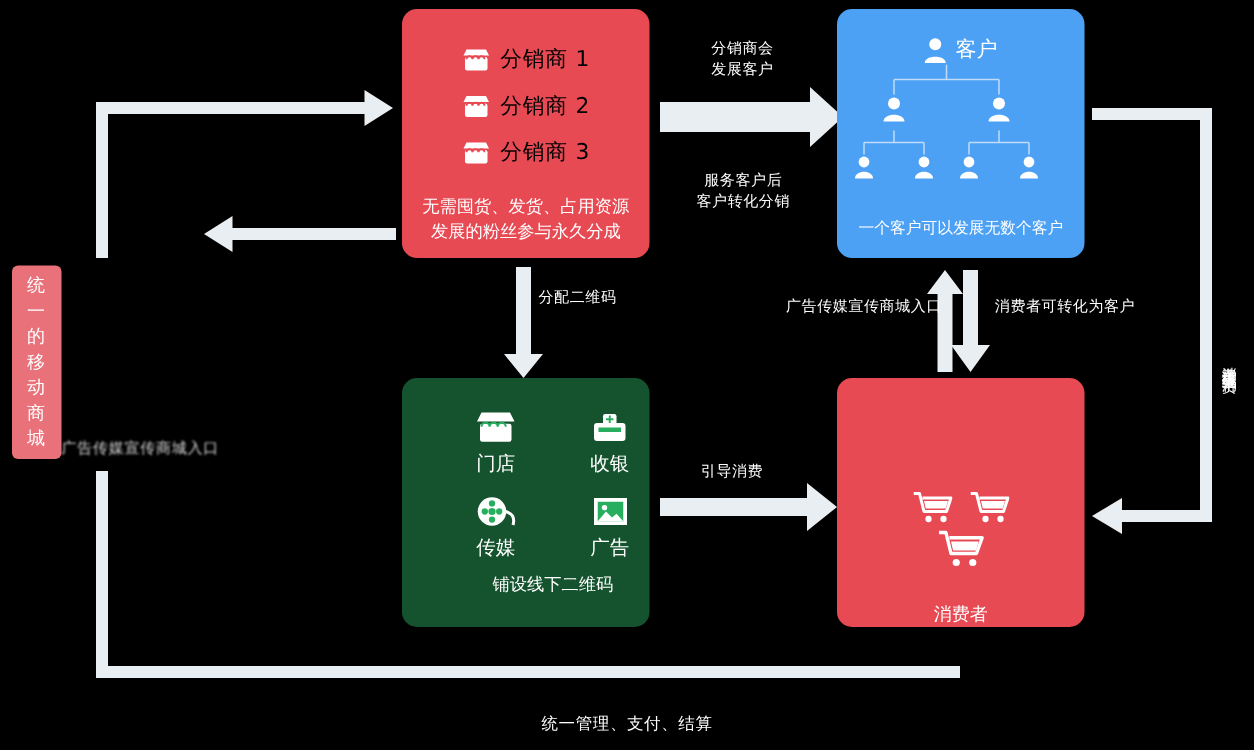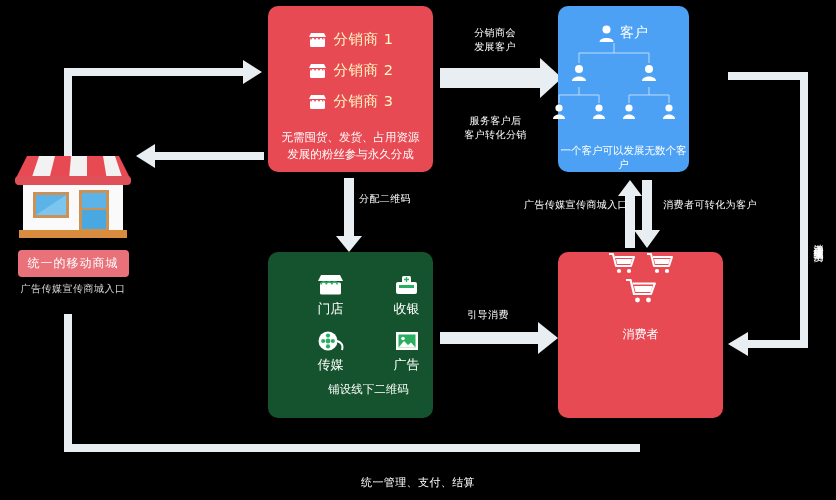--- a/index.html
+++ b/index.html
@@ -11,48 +11,48 @@
   .card{position:absolute;border-radius:10px;box-sizing:border-box;
         display:flex;flex-direction:column;align-items:center;
         color:#fff;text-align:center;}
   .card.red{background:#e84a54;}
   .card.blue{background:#4da1f5;}
   .card.green{background:#14532d;padding-left:36px;}
 
   
   #card-distributor{left:268px;top:6px;width:165px;height:166px;justify-content:flex-start;padding-top:18px;}
   .dist-row{display:flex;align-items:center;gap:7px;height:31px;}
-  .dist-row .lbl{font-size:14.5px;color:#fef9c3;letter-spacing:.5px;}
+  .dist-row .lbl{font-size:14.5px;color:#000000;letter-spacing:.5px;}
   .dist-foot{margin-top:12px;font-size:11.5px;line-height:17px;color:#fff;}
 
   
-  #card-customer{left:558px;top:6px;width:131px;height:166px;}
+  #card-customer{left:558px;top:6px;width:165px;height:166px;}
   .cust-top{display:flex;align-items:center;gap:6px;margin-top:18px;}
   .cust-top .lbl{font-size:14px;}
   .tree{position:relative;width:146px;height:84px;margin-top:1px;}
   .tree svg{position:absolute;left:0;top:0;}
   .cust-foot{font-size:10.5px;margin-top:18px;}
 
   
   #card-channel{left:268px;top:252px;width:165px;height:166px;justify-content:flex-start;padding-top:22px;}
   .grid4{display:grid;grid-template-columns:72px 72px;grid-template-rows:auto auto;
          row-gap:12px;column-gap:4px;margin-bottom:8px;}
   .cell{display:flex;flex-direction:column;align-items:center;gap:4px;}
   .cell .lbl{font-size:13px;}
   .chan-foot{font-size:11.5px;}
 
   
-  #card-consumer{left:558px;top:252px;width:165px;height:166px;justify-content:flex-start;}
+  #card-consumer{left:558px;top:252px;width:165px;height:166px;justify-content:flex-end;}
   .carts{display:flex;flex-direction:column;align-items:center;gap:4px;margin-bottom:22px;}
   .cart-row{display:flex;gap:12px;}
   .cons-foot{font-size:12px;}
 
   
   #store{position:absolute;left:8px;top:146px;width:130px;height:160px;
-         display:flex;flex-direction:column;align-items:center;}
+         display:flex;flex-direction:row;align-items:flex-end;}
   .store-badge{margin-top:4px;background:#e8717a;color:#fff;font-size:12px;
                padding:5px 10px;border-radius:4px;letter-spacing:1px;}
   .store-sub{margin-top:5px;font-size:10px;color:#d8d8d8;
              filter:blur(.7px);letter-spacing:.5px;white-space:nowrap;}
 
   
   .lbl-txt{position:absolute;color:#fff;font-size:10px;line-height:14px;
            text-align:center;white-space:pre;filter:blur(.45px);letter-spacing:.4px;}
   .lbl-vert{position:absolute;color:#fff;font-size:10px;line-height:13px;
             text-align:center;writing-mode:vertical-rl;filter:blur(.45px);letter-spacing:1px;}

